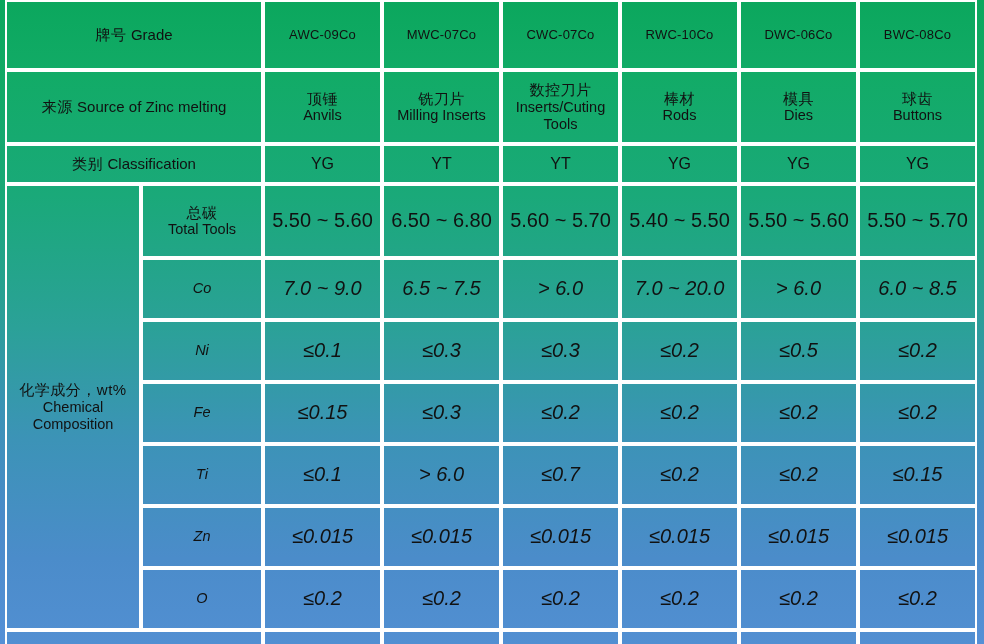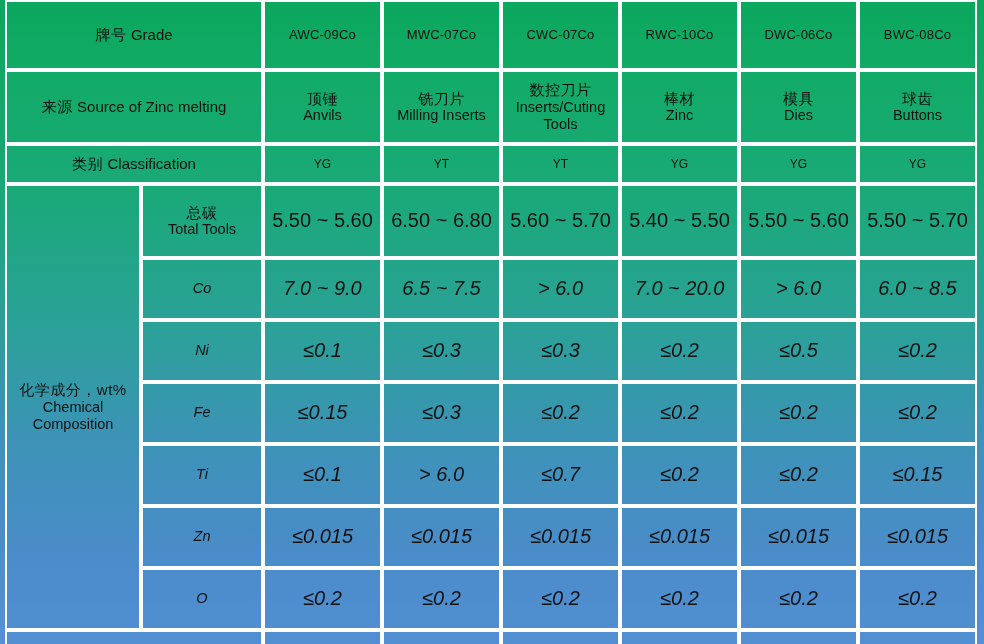--- a/index.html
+++ b/index.html
@@ -75,21 +75,21 @@
     letter-spacing: 0.5px;
   }
   .inline-en {
     font-size: 15px;
   }
   .grade-name {
     font-size: 13px;
     letter-spacing: 0.2px;
   }
   .klass {
-    font-size: 12px;
+    font-size: 16px;
   }
   .val {
     font-size: 20px;
     white-space: nowrap;
   }
   .row-label {
     font-size: 14.5px;
   }
   .sideways-label {
     font-size: 14.5px;
@@ -144,21 +144,21 @@
         <td>
           <span class="cn">铣刀片</span>
           <span class="en">Milling Inserts</span>
         </td>
         <td>
           <span class="cn">数控刀片</span>
           <span class="en">Inserts/Cuting Tools</span>
         </td>
         <td>
           <span class="cn">棒材</span>
-          <span class="en">Zinc</span>
+          <span class="en">Rods</span>
         </td>
         <td>
           <span class="cn">模具</span>
           <span class="en">Dies</span>
         </td>
         <td>
           <span class="cn">球齿</span>
           <span class="en">Buttons</span>
         </td>
       </tr>

